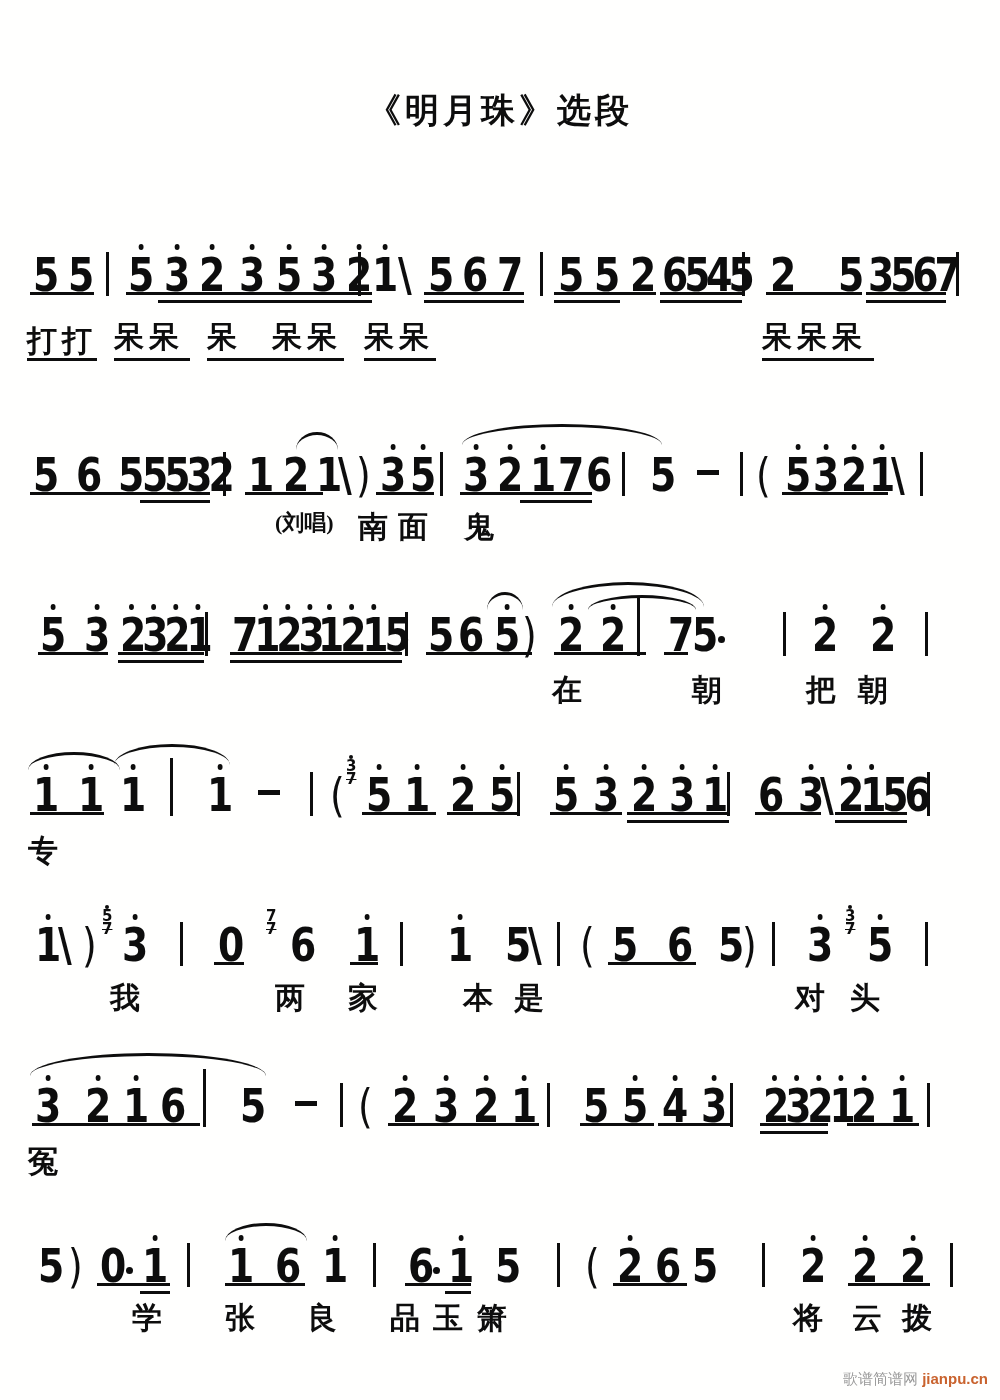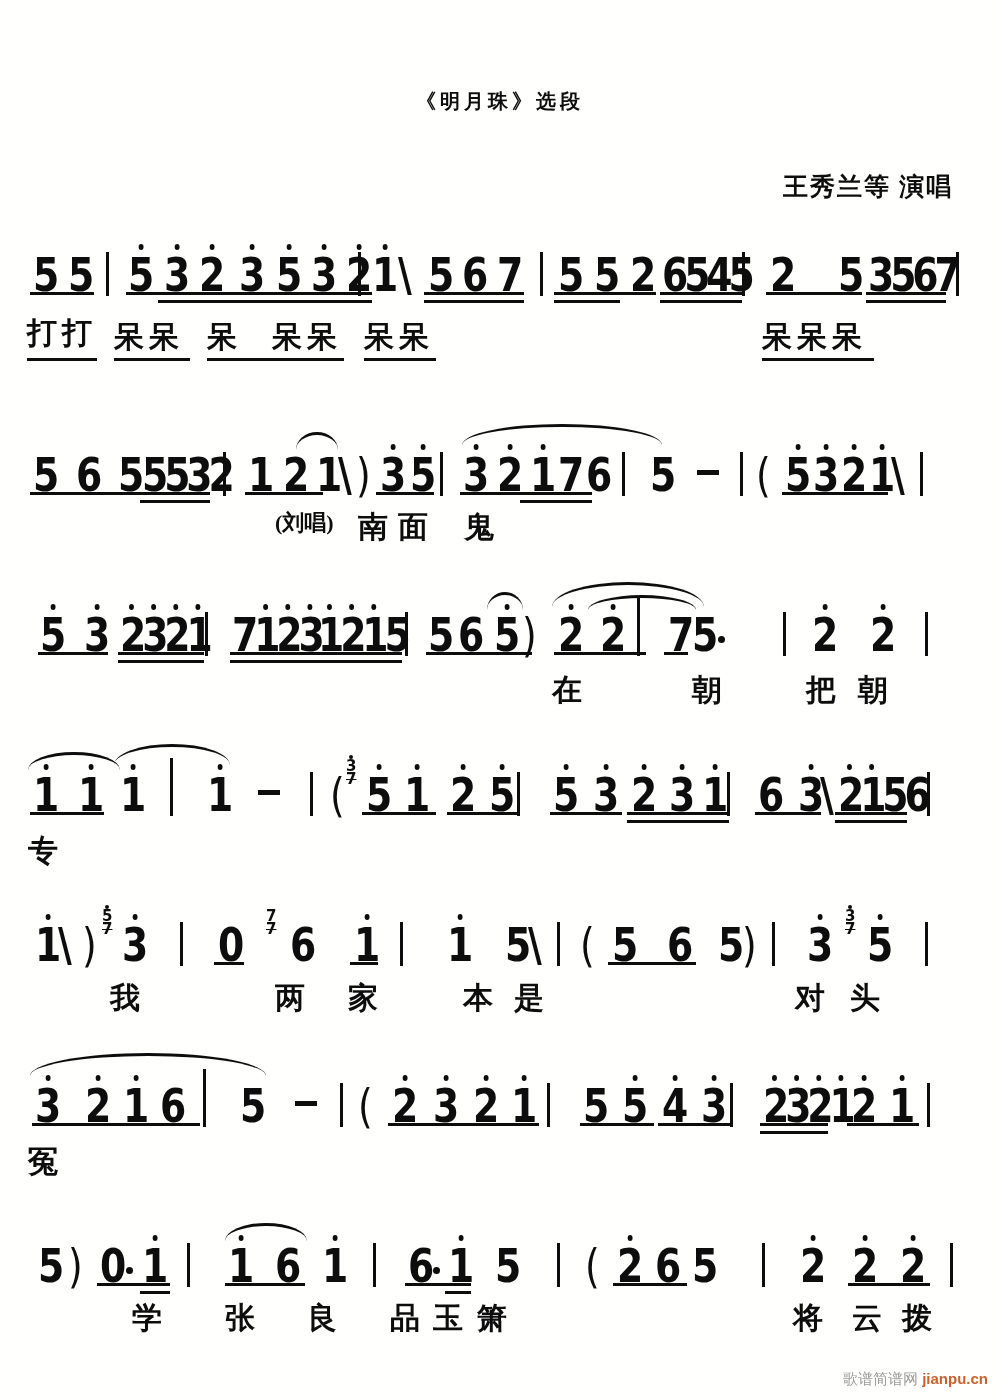--- a/index.html
+++ b/index.html
@@ -2,21 +2,21 @@
 <html><head>
 <meta charset="utf-8">
 <style>
   html,body{margin:0;padding:0;background:#e8e8e8;}
   .page{position:relative;width:1000px;height:1400px;background:#fffffe;margin:0 auto;overflow:hidden;
         font-family:"Liberation Serif",serif;color:#0d0d0d;}
   
   .title{position:absolute;top:20px;left:0;width:100%;text-align:center;
          font-size:52px;font-weight:700;letter-spacing:6px;}
   .subtitle{position:absolute;top:88px;left:0;width:100%;text-align:center;
-            font-size:20px;letter-spacing:4px;font-weight:600;}
+            font-size:34px;letter-spacing:4px;font-weight:600;}
   .singer{position:absolute;top:124px;left:0;width:100%;text-align:center;
           font-size:23px;font-weight:600;letter-spacing:2px;}
   .performer{position:absolute;top:170px;left:783px;font-size:25px;font-weight:700;letter-spacing:2px;}
   
   .score{position:absolute;left:0;top:0;width:1000px;height:1400px;}
   .note{position:absolute;font-family:"DejaVu Sans",sans-serif;font-weight:700;font-size:46px;
         line-height:1;color:#0d0d0d;transform:scaleX(0.82);transform-origin:left top;white-space:nowrap;}
   .note.grp{letter-spacing:-5px;}
   .note.paren{font-weight:400;}
   .nc{position:relative;display:inline-block;}
@@ -41,21 +41,20 @@
   .footer{position:absolute;top:1370px;left:843px;font-family:"Liberation Sans",sans-serif;
           font-size:15px;white-space:nowrap;}
   .site-name{color:#9a9a9a;}
   .site-url{color:#c9632e;font-weight:700;}
 </style>
 </head>
 <body>
 
 <div class="page">
   <div class="subtitle">《明月珠》选段</div>
-  <div class="performer">王秀兰等  演唱</div>
 
   <div class="score">
       <span class="note" style="left: 33px; top: 252px;"><span class="nc">5</span></span>
       <span class="note" style="left: 68px; top: 252px;"><span class="nc">5</span></span>
       <span class="note" style="left: 128px; top: 252px;"><span class="nc">5<i class="od"></i></span></span>
       <span class="note" style="left: 164px; top: 252px;"><span class="nc">3<i class="od"></i></span></span>
       <span class="note" style="left: 199px; top: 252px;"><span class="nc">2<i class="od"></i></span></span>
       <span class="note" style="left: 239px; top: 252px;"><span class="nc">3<i class="od"></i></span></span>
       <span class="note" style="left: 276px; top: 252px;"><span class="nc">5<i class="od"></i></span></span>
       <span class="note" style="left: 311px; top: 252px;"><span class="nc">3<i class="od"></i></span></span>
@@ -80,21 +79,21 @@
       <div class="ul" style="left: 30px; width: 64px; top: 292px;"></div>
       <div class="ul" style="left: 126px; width: 114px; top: 292px;"></div>
       <div class="ul ul2" style="left: 158px; width: 82px; top: 292px;"></div>
       <div class="ul ul2" style="left: 236px; width: 136px; top: 292px;"></div>
       <div class="ul ul2" style="left: 424px; width: 100px; top: 292px;"></div>
       <div class="ul" style="left: 554px; width: 102px; top: 292px;"></div>
       <div class="ul ul2" style="left: 554px; width: 66px; top: 292px;"></div>
       <div class="ul ul2" style="left: 660px; width: 82px; top: 292px;"></div>
       <div class="ul" style="left: 766px; width: 96px; top: 292px;"></div>
       <div class="ul ul2" style="left: 866px; width: 80px; top: 292px;"></div>
-      <span class="lyric" style="left: 27px; top: 318px;">打打</span>
+      <span class="lyric" style="left: 27px; top: 326px;">打打</span>
       <span class="lyric" style="left: 114px; top: 322px;">呆呆</span>
       <span class="lyric" style="left: 207px; top: 322px;">呆</span>
       <span class="lyric" style="left: 272px; top: 322px;">呆呆</span>
       <span class="lyric" style="left: 364px; top: 322px;">呆呆</span>
       <span class="lyric" style="left: 762px; top: 322px;">呆呆呆</span>
       <div class="ul" style="left: 27px; width: 70px; top: 358px;"></div>
       <div class="ul" style="left: 114px; width: 76px; top: 358px;"></div>
       <div class="ul" style="left: 207px; width: 100px; top: 358px;"></div>
       <div class="ul" style="left: 272px; width: 72px; top: 358px;"></div>
       <div class="ul" style="left: 364px; width: 72px; top: 358px;"></div>

